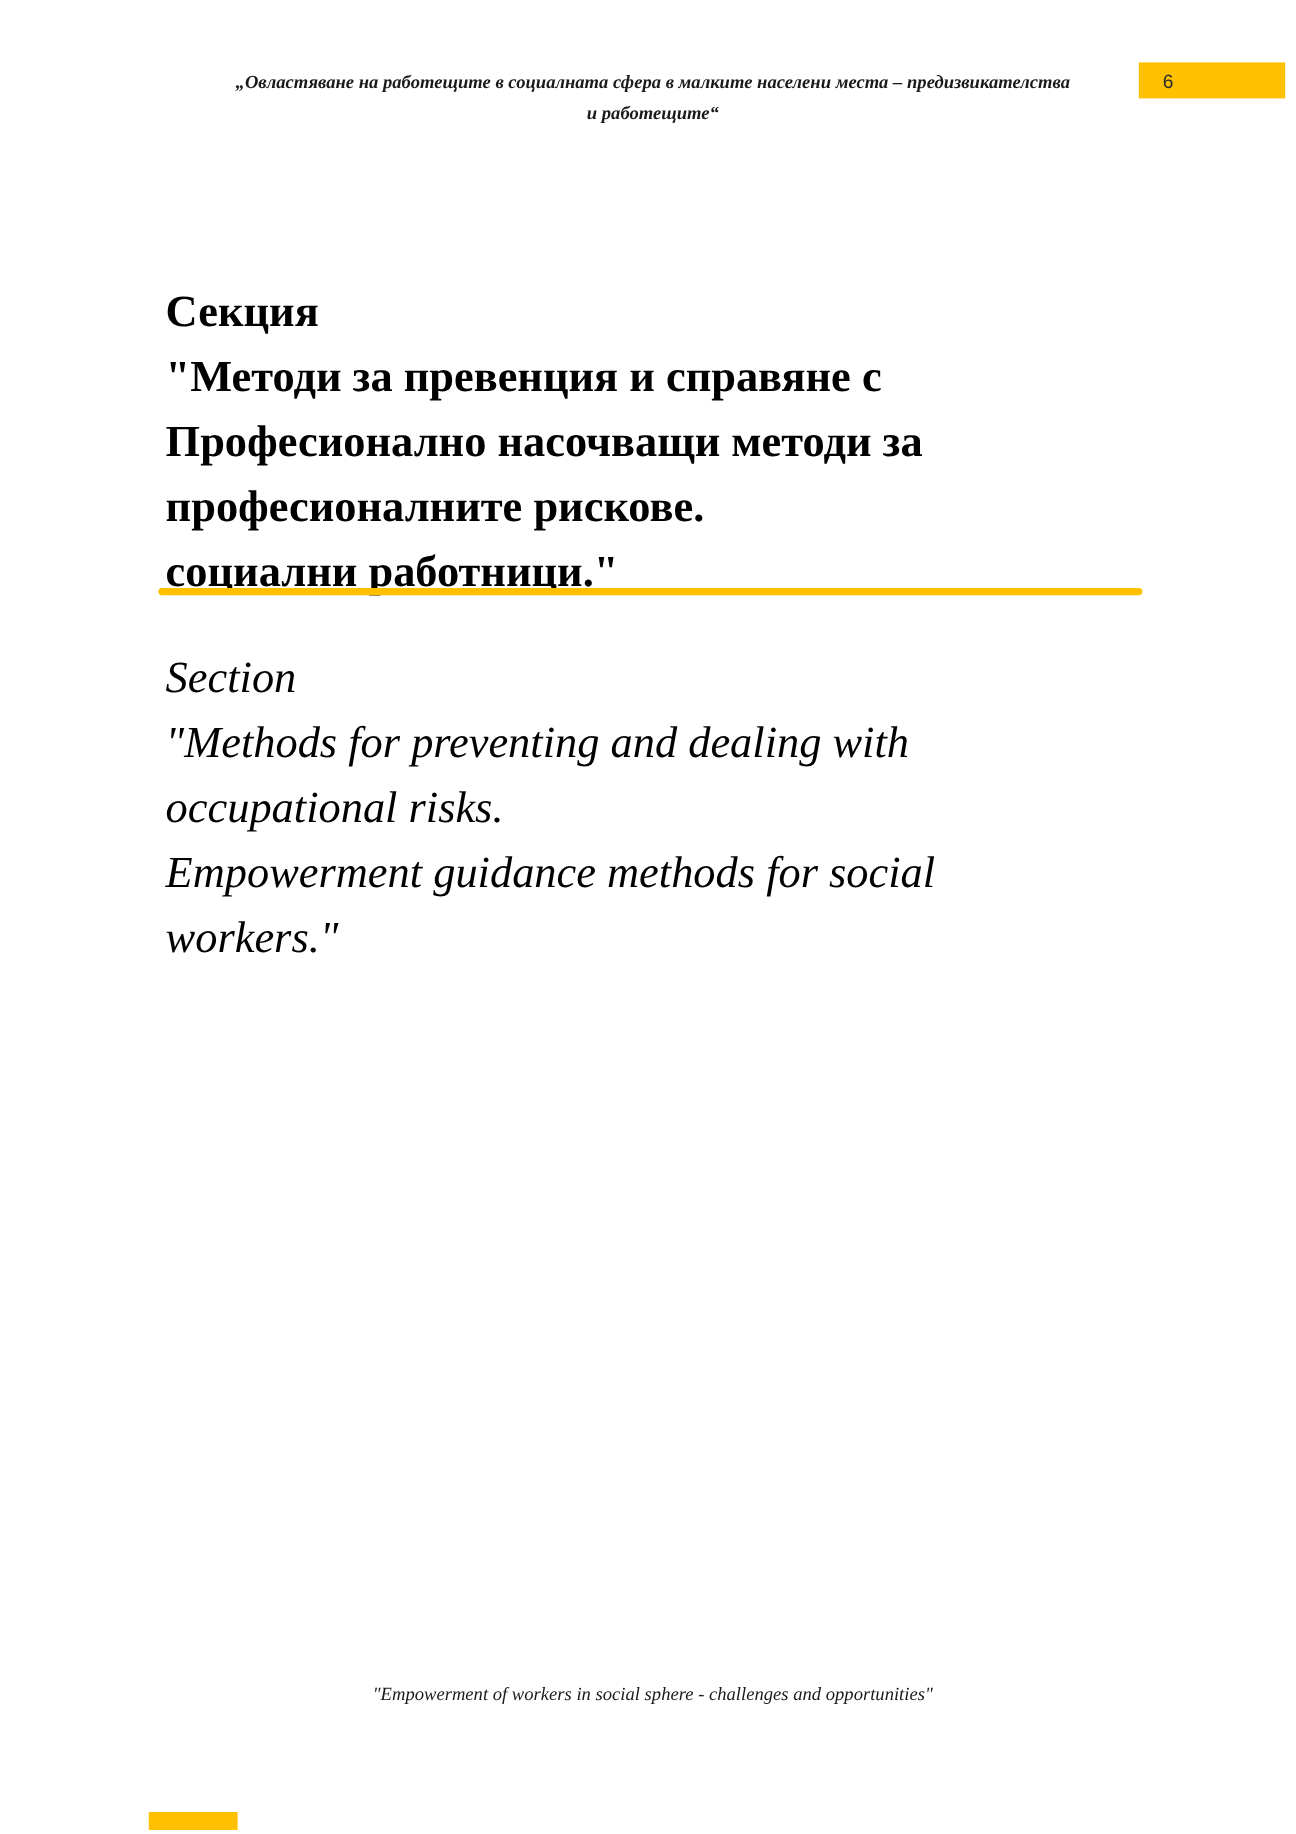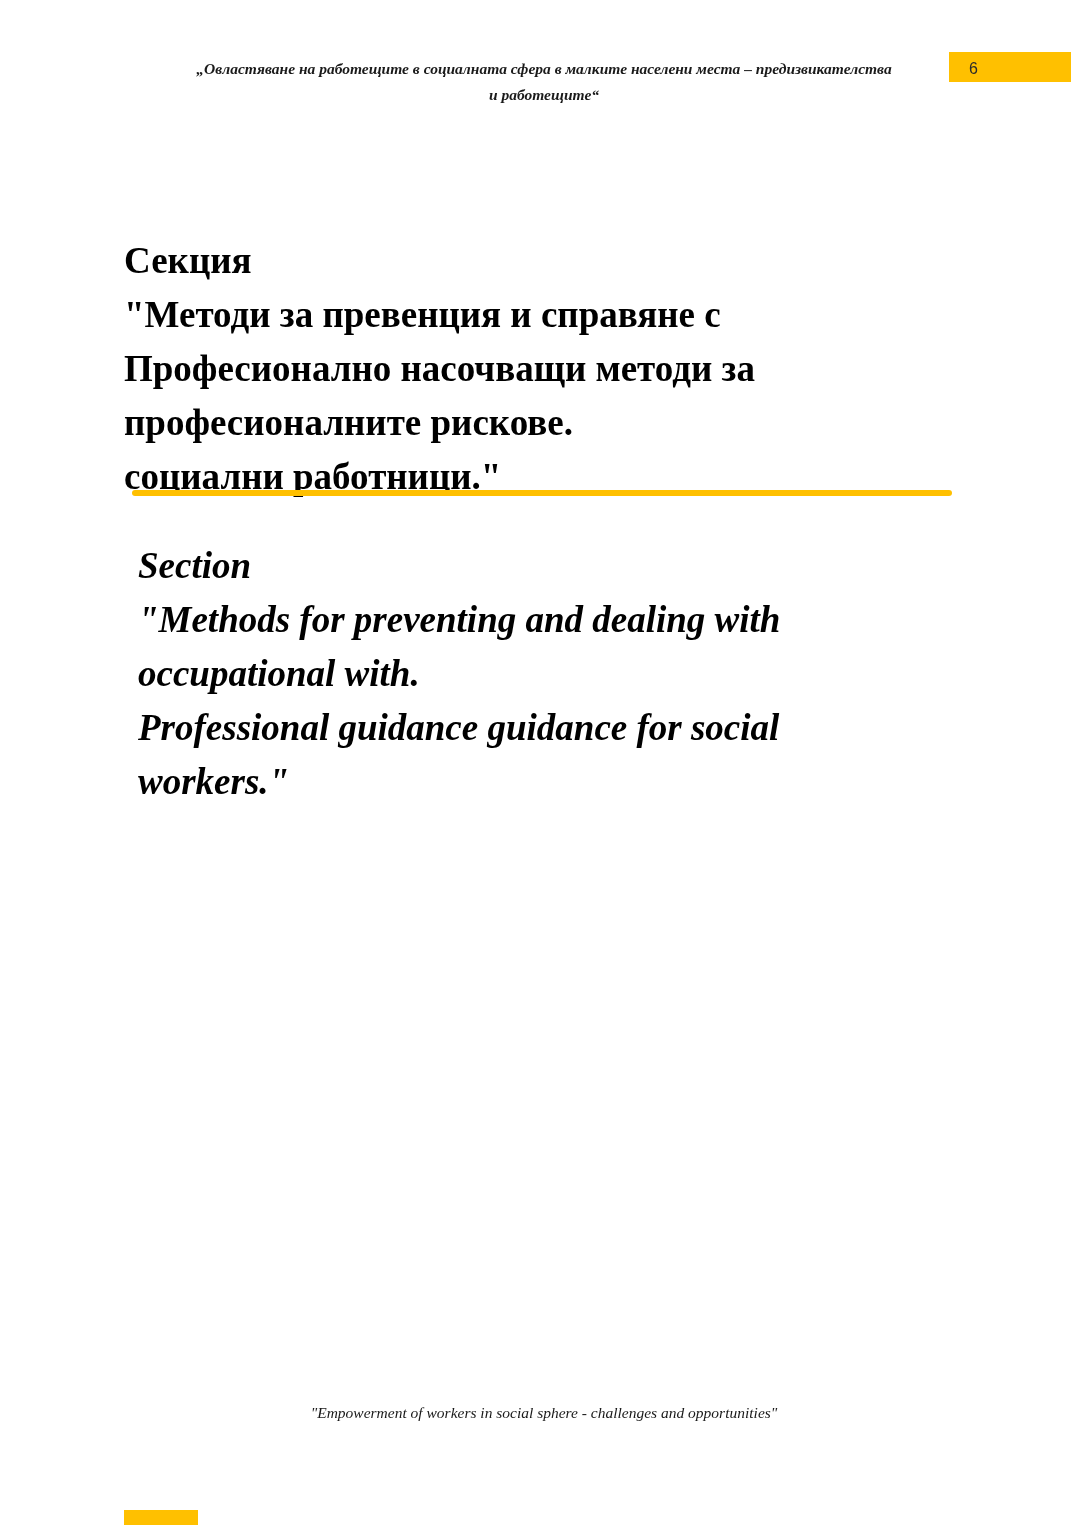--- a/index.html
+++ b/index.html
@@ -39,42 +39,42 @@
     color: #2b2b2b;
     font-family: "Liberation Sans", sans-serif;
     font-size: 16px;
     line-height: 30px;
     text-align: left;
     padding-left: 20px;
   }
   .title-bg {
     position: absolute;
     top: 228px;
-    left: 116px;
+    left: 130px;
     width: 840px;
     font-weight: bold;
     font-size: 37px;
     line-height: 50px;
     color: #000000;
   }
   .accent-underline {
     position: absolute;
     top: 486px;
     left: 128px;
     width: 820px;
     height: 6px;
     background: var(--accent, #FFC000);
     border-radius: 3px;
   }
   .title-en {
     position: absolute;
     top: 533px;
     left: 130px;
     width: 840px;
-    font-weight: bold;
+    font-weight: normal;
     font-style: italic;
     font-size: 37px;
     line-height: 50px;
     color: #000000;
   }
   .footer {
     position: absolute;
     top: 1398px;
     left: 100px;
     right: 100px;
@@ -110,22 +110,22 @@
     <div>Професионално насочващи методи за</div>
     <div>професионалните рискове.</div>
     <div>социални работници."</div>
   </div>
 
   <div class="accent-underline"></div>
 
   <div class="title-en">
     <div>Section</div>
     <div>"Methods for preventing and dealing with</div>
-    <div>occupational with.</div>
-    <div>Professional guidance guidance for social</div>
+    <div>occupational risks.</div>
+    <div>Empowerment guidance methods for social</div>
     <div>workers."</div>
   </div>
 
   <div class="footer">"Empowerment of workers in social sphere - challenges and opportunities"</div>
 
   <div class="footer-accent-strip"></div>
 
 </div>
 
 </body></html>

